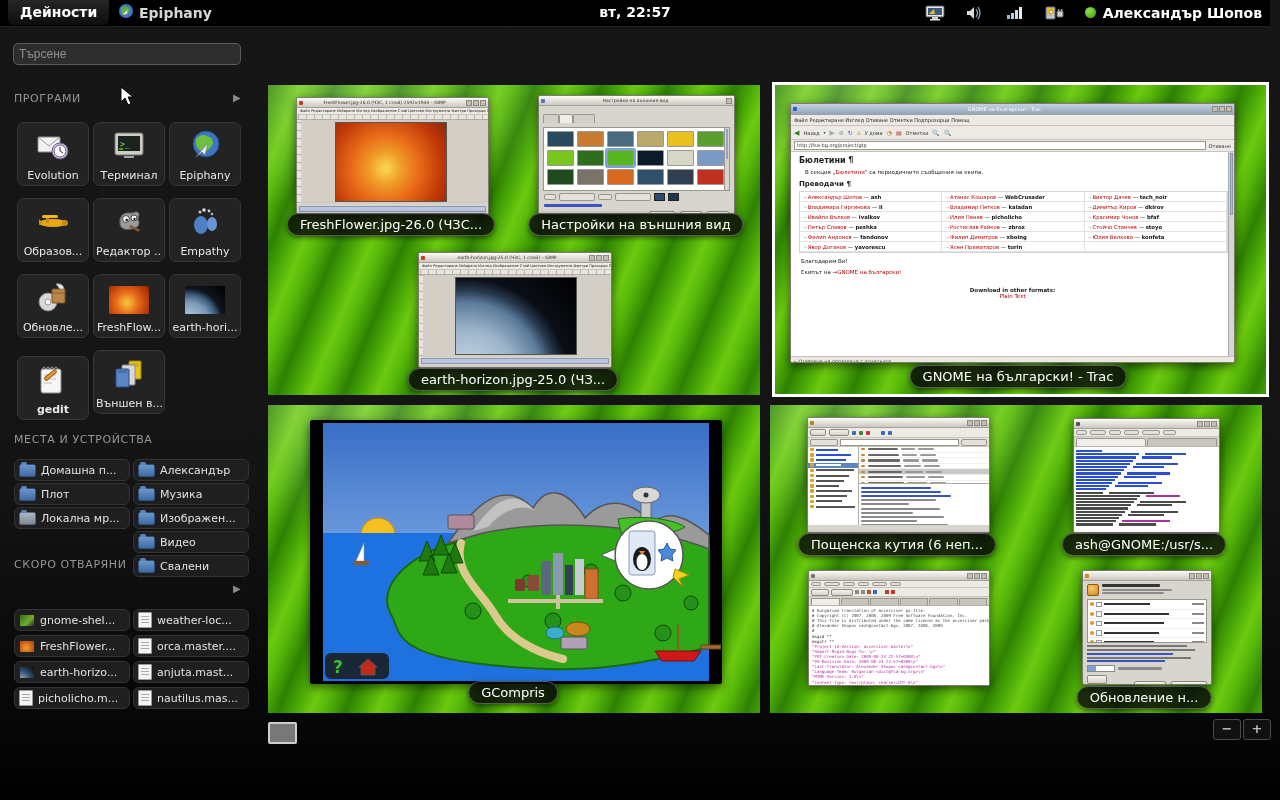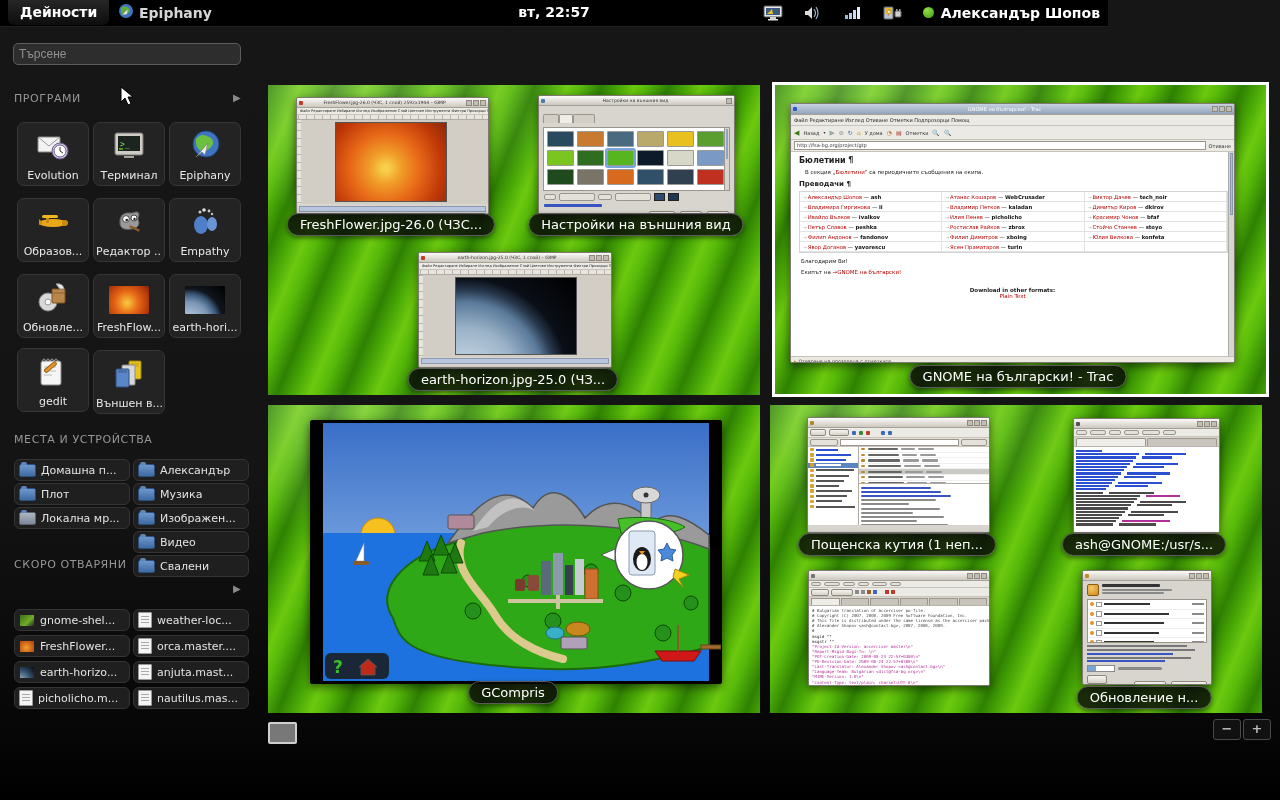--- a/index.html
+++ b/index.html
@@ -1,20 +1,20 @@
 <!DOCTYPE html>
 <html><head>
 <meta charset="utf-8">
 <style>
   html,body{margin:0;padding:0;background:#000;}
   body{width:1280px;height:800px;overflow:hidden;font-family:"DejaVu Sans",sans-serif;position:relative;}
   #screen{position:absolute;inset:0;background:linear-gradient(#161616 0%,#141414 60%,#060606 92%,#000 100%);}
 
   
-  #topbar{position:absolute;left:0;top:0;width:1108px;height:26px;background:#000;border-bottom:1px solid #1f1f1f;color:#fff;}
+  #topbar{position:absolute;left:0;top:0;width:1270px;height:26px;background:#000;border-bottom:1px solid #1f1f1f;color:#fff;}
   .activities{position:absolute;left:8px;top:0;height:25px;line-height:25px;padding:0 12px;font-weight:bold;font-size:14px;background:linear-gradient(#262626,#0d0d0d);border-radius:0 0 6px 6px;}
   .appmenu{position:absolute;left:118px;top:0;height:25px;display:flex;align-items:center;gap:5px;font-weight:bold;font-size:14px;color:#d6d6d6;}
   .clock{position:absolute;left:50%;transform:translateX(-50%);top:0;height:25px;line-height:25px;font-weight:bold;font-size:14px;}
   .tray{position:absolute;right:8px;top:0;height:25px;display:flex;align-items:center;gap:20px;}
   .user{display:flex;align-items:center;gap:7px;font-weight:bold;font-size:14px;}
   .statusdot{width:11px;height:11px;border-radius:50%;background:radial-gradient(circle at 35% 30%,#8fe04a,#3f9c10);display:inline-block;}
   .trayicon{width:20px;height:16px;display:flex;align-items:center;justify-content:center;}
 
   
   #search{position:absolute;left:13px;top:43px;width:216px;height:20px;background:#2d2d2d;border:1px solid #5c5c5c;border-radius:5px;color:#d0d0d0;font-size:12px;padding:0 5px;outline:none;}
@@ -234,21 +234,21 @@
     </div>
     <div class="app" style="left:93px;top:274px;">
       <span class="ic" style="width:40px;height:28px;top:10px;border:1px solid #222;border-radius:2px;background:radial-gradient(circle at 45% 60%,#f5c03a 5%,#e86a18 40%,#b23608 80%,#7a2404 100%);"></span>
       <span class="lbl">FreshFlow...</span>
     </div>
     <div class="app" style="left:169px;top:274px;">
       <span class="ic" style="width:40px;height:28px;top:10px;border:1px solid #222;border-radius:2px;background:radial-gradient(circle at 10% 130%,#c8d8e8 0%,#7a95b5 40%,#3a5a7a 55%,#10141c 66%,#000 100%);"></span>
       <span class="lbl">earth-hori...</span>
     </div>
 
-    <div class="app" style="left:17px;top:348px;">
+    <div class="app" style="left:17px;top:356px;font-weight:bold;">
       <span class="ic"><svg width="34" height="34" viewBox="0 0 34 34">
             <rect x="5" y="6" width="20" height="24" rx="2" fill="#f6f6f6" stroke="#888"></rect>
             <path d="M6 6 Q8 2 10 6 Q12 2 14 6 Q16 2 18 6 Q20 2 22 6" stroke="#999" fill="none"></path>
             <path d="M8 12 H20 M8 16 H20 M8 20 H16" stroke="#bbb" stroke-width="1.2"></path>
             <rect x="17" y="12" width="14" height="3.4" rx="1.2" transform="rotate(-40 17 26)" fill="#e8962e" stroke="#9a5f12"></rect>
           </svg></span>
       <span class="lbl">gedit</span>
     </div>
     <div class="app" style="left:93px;top:350px;">
       <span class="ic"><svg width="34" height="34" viewBox="0 0 34 34">
@@ -719,21 +719,21 @@
               <div style="height:2px;background:#8a8a8a;width:48px;margin:2.1px 0;border-radius:1px"></div>
               <div style="height:2px;background:#8a8a8a;width:79px;margin:2.1px 0;border-radius:1px"></div>
               <div style="height:2px;background:#8a8a8a;width:52px;margin:2.1px 0;border-radius:1px"></div>
               <div style="height:2px;background:#8a8a8a;width:83px;margin:2.1px 0;border-radius:1px"></div>
               <div style="height:2px;background:#8a8a8a;width:56px;margin:2.1px 0;border-radius:1px"></div>
               <div style="height:2px;background:#8a8a8a;width:87px;margin:2.1px 0;border-radius:1px"></div>
             </div>
         </div>
       </div>
     </div>
-    <div class="wlabel" style="left:127px;top:128px;">Пощенска кутия (1 неп...</div>
+    <div class="wlabel" style="left:127px;top:128px;">Пощенска кутия (6 неп...</div>
 
     <div class="win" style="left:303px;top:13px;width:145px;height:113px;">
       <div class="tb">
           <i class="dotL" style="background:#555;"></i>
           <span class="ttl"></span>
           <span class="wbtns">
             <i></i>
             <i></i>
             <i></i>
           </span>

